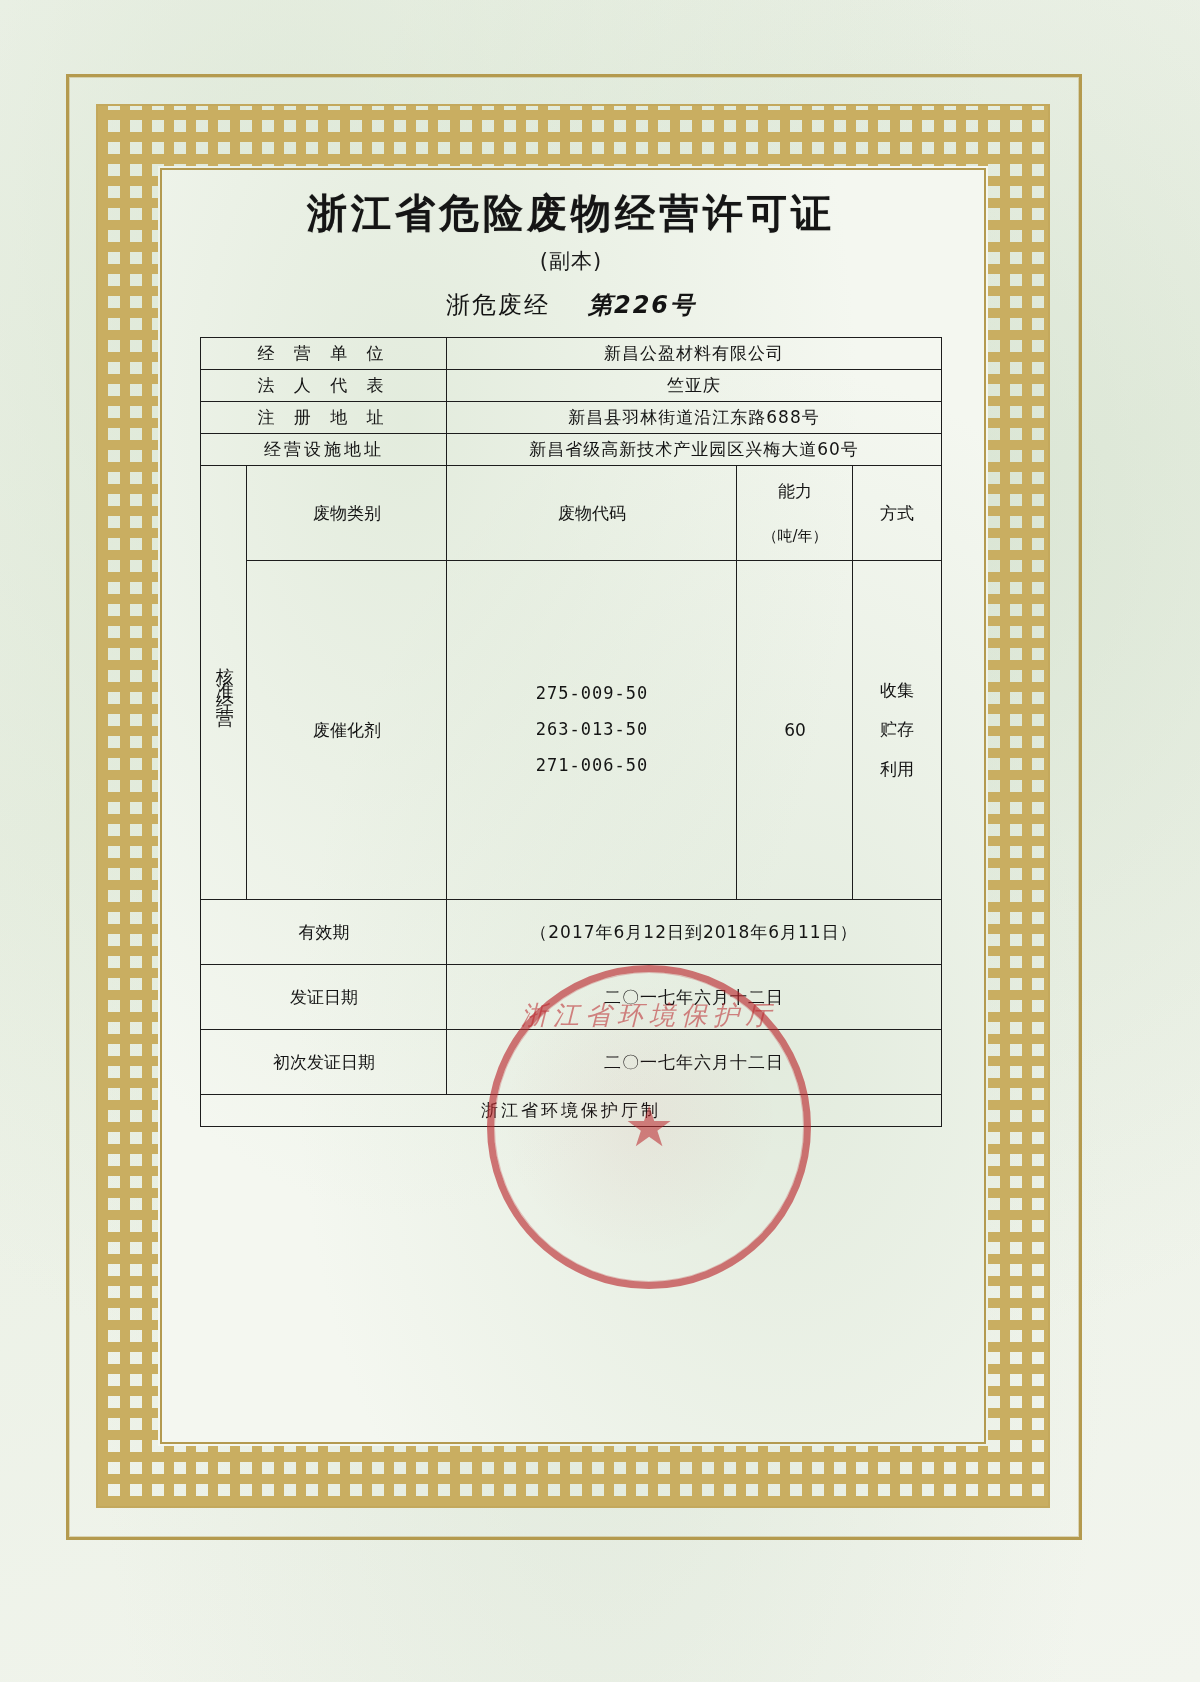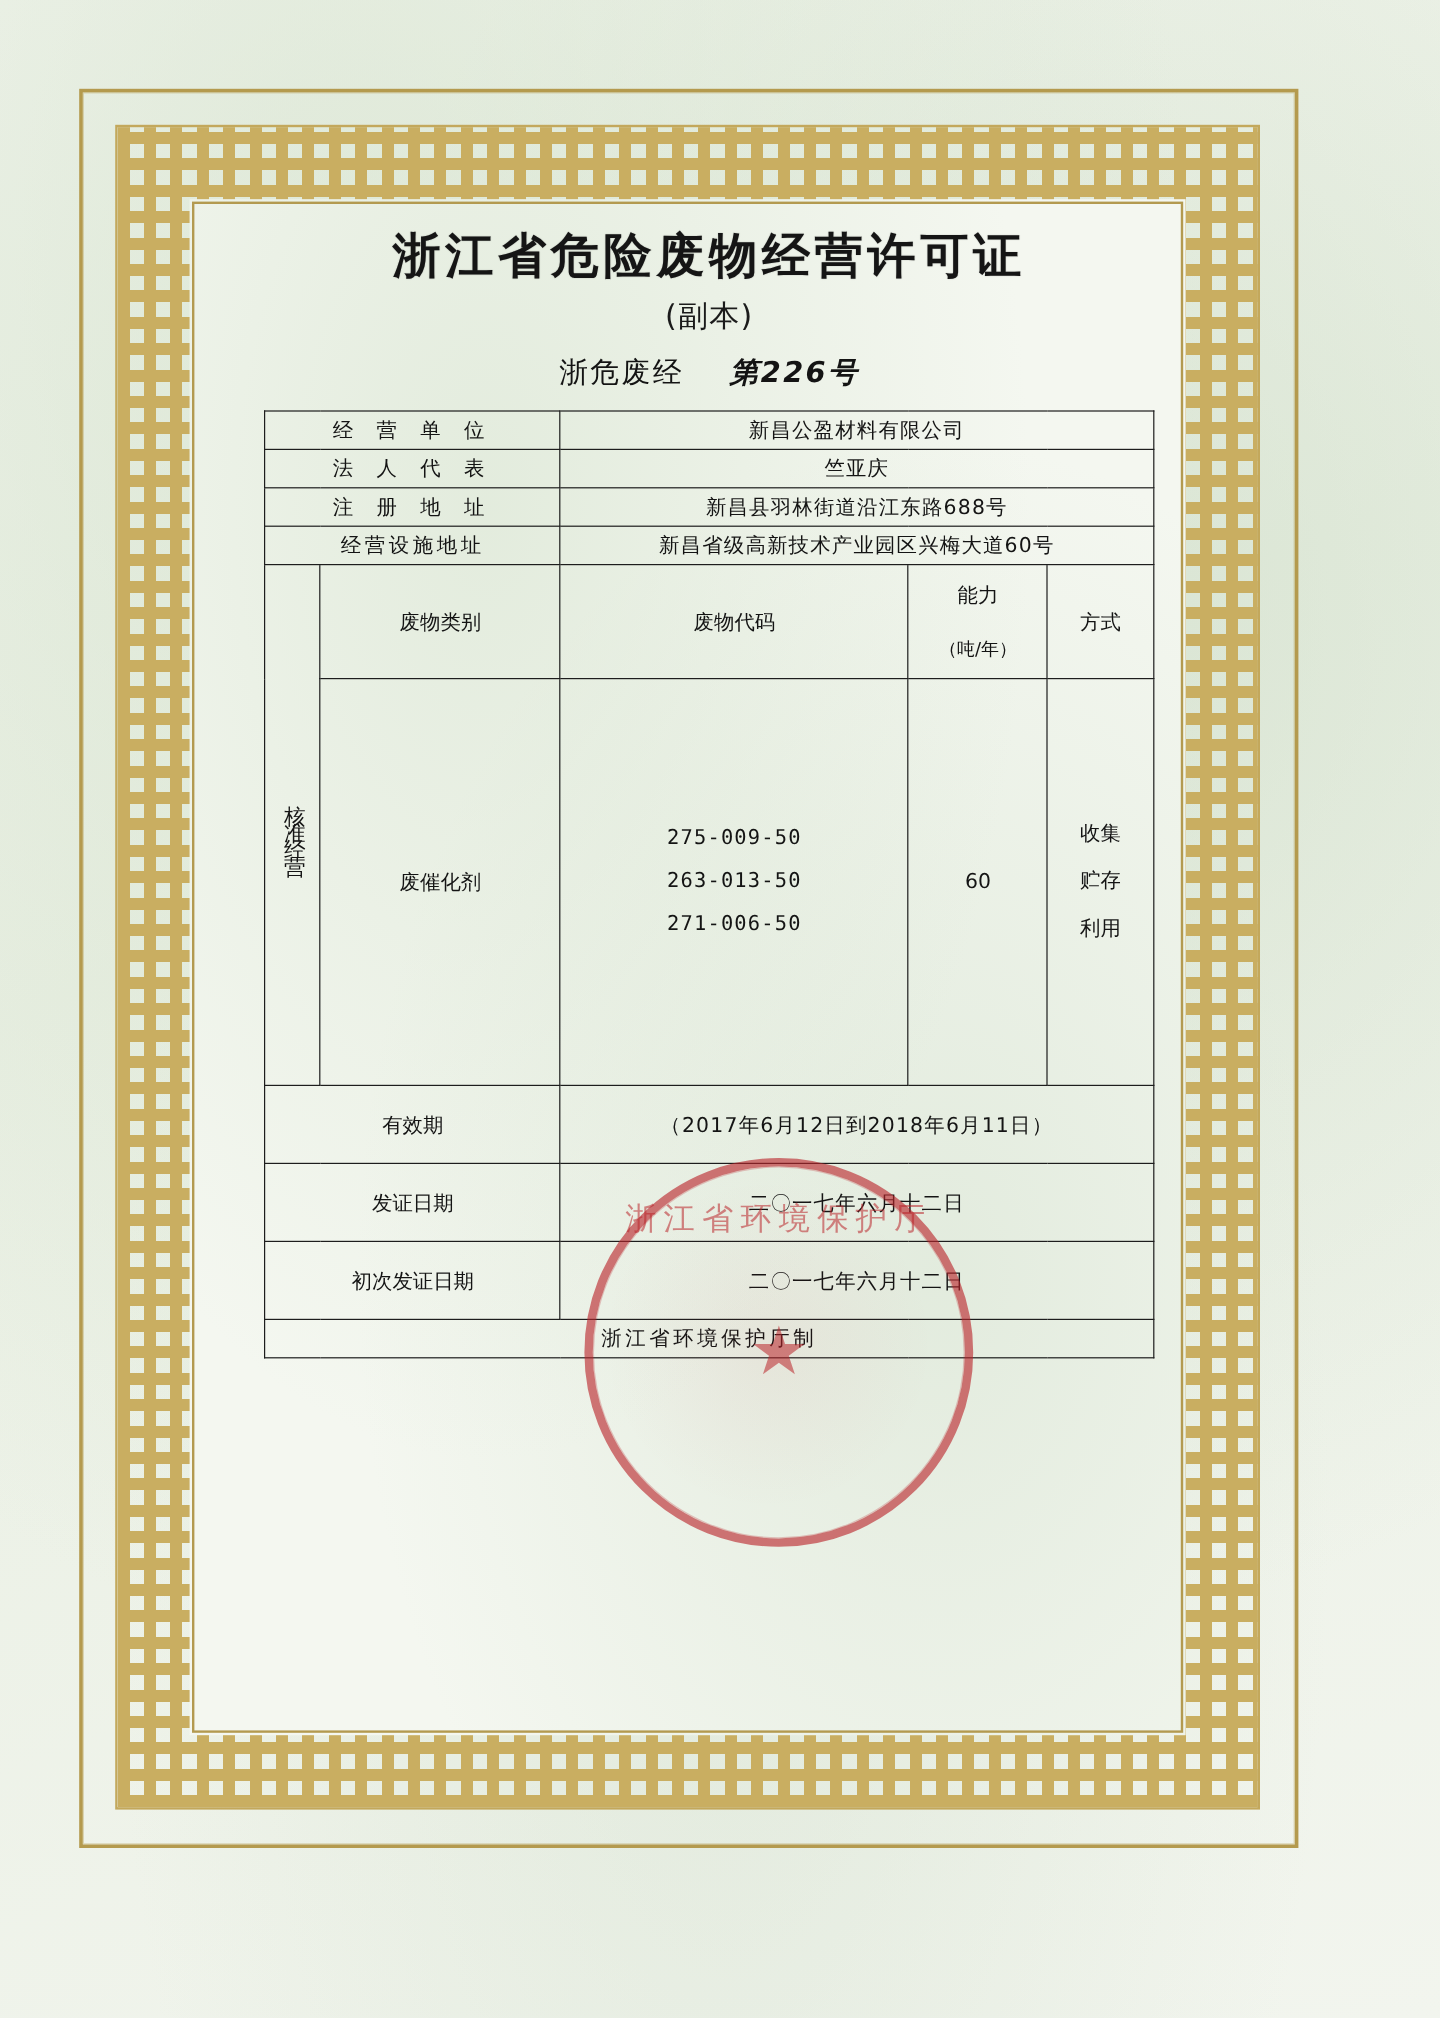--- a/index.html
+++ b/index.html
@@ -61,31 +61,31 @@
   .frame-inner{
     position:absolute;left:160px;top:168px;width:822px;height:1272px;
     border:2px solid #b39a50;
     z-index:3;
   }
 
   
   .content{
     position:absolute;left:160px;top:168px;width:822px;height:1272px;
     z-index:4;
-    display:flex;flex-direction:column;align-items:center;padding-left:20px;
+    display:flex;flex-direction:column;align-items:center;
   }
   .title{
     margin-top:18px;
     font-size:40px;font-weight:bold;letter-spacing:4px;
     color:#151515;
     font-family:"DejaVu Sans","Liberation Sans",sans-serif;
     text-shadow:0 0 1px rgba(0,0,0,.35);
   }
   .subtitle{
-    margin-top:6px;font-size:25px;color:#1b1b1b;letter-spacing:1px;
+    margin-top:6px;font-size:21px;color:#1b1b1b;letter-spacing:1px;
   }
   .certno{
     margin-top:14px;font-size:24px;color:#141414;letter-spacing:2px;
     display:flex;gap:38px;align-items:baseline;
   }
   .certno .num{font-weight:bold;font-style:italic;}
 
   table.cert{
     margin-top:16px;
     width:740px;
@@ -121,20 +121,21 @@
   .stack{line-height:2.3;font-size:18px;}
   .footer-cell{font-size:18px;letter-spacing:3px;padding:10px 0;}
 
   
   .seal{
     position:absolute;left:487px;top:965px;width:310px;height:310px;
     border:7px solid rgba(186,36,42,.62);
     border-radius:50%;
     z-index:6;pointer-events:none;
     box-shadow:0 0 0 1px rgba(186,36,42,.25) inset;
+    font-style:italic;
   }
   .seal .star{
     position:absolute;left:50%;top:50%;transform:translate(-50%,-50%);
     color:rgba(186,36,42,.55);font-size:56px;line-height:1;
   }
   .seal .arc-top,.seal .arc-bot{
     position:absolute;left:0;right:0;text-align:center;
     color:rgba(186,36,42,.55);font-size:26px;letter-spacing:6px;
   }
   .seal .arc-top{top:26px;}

